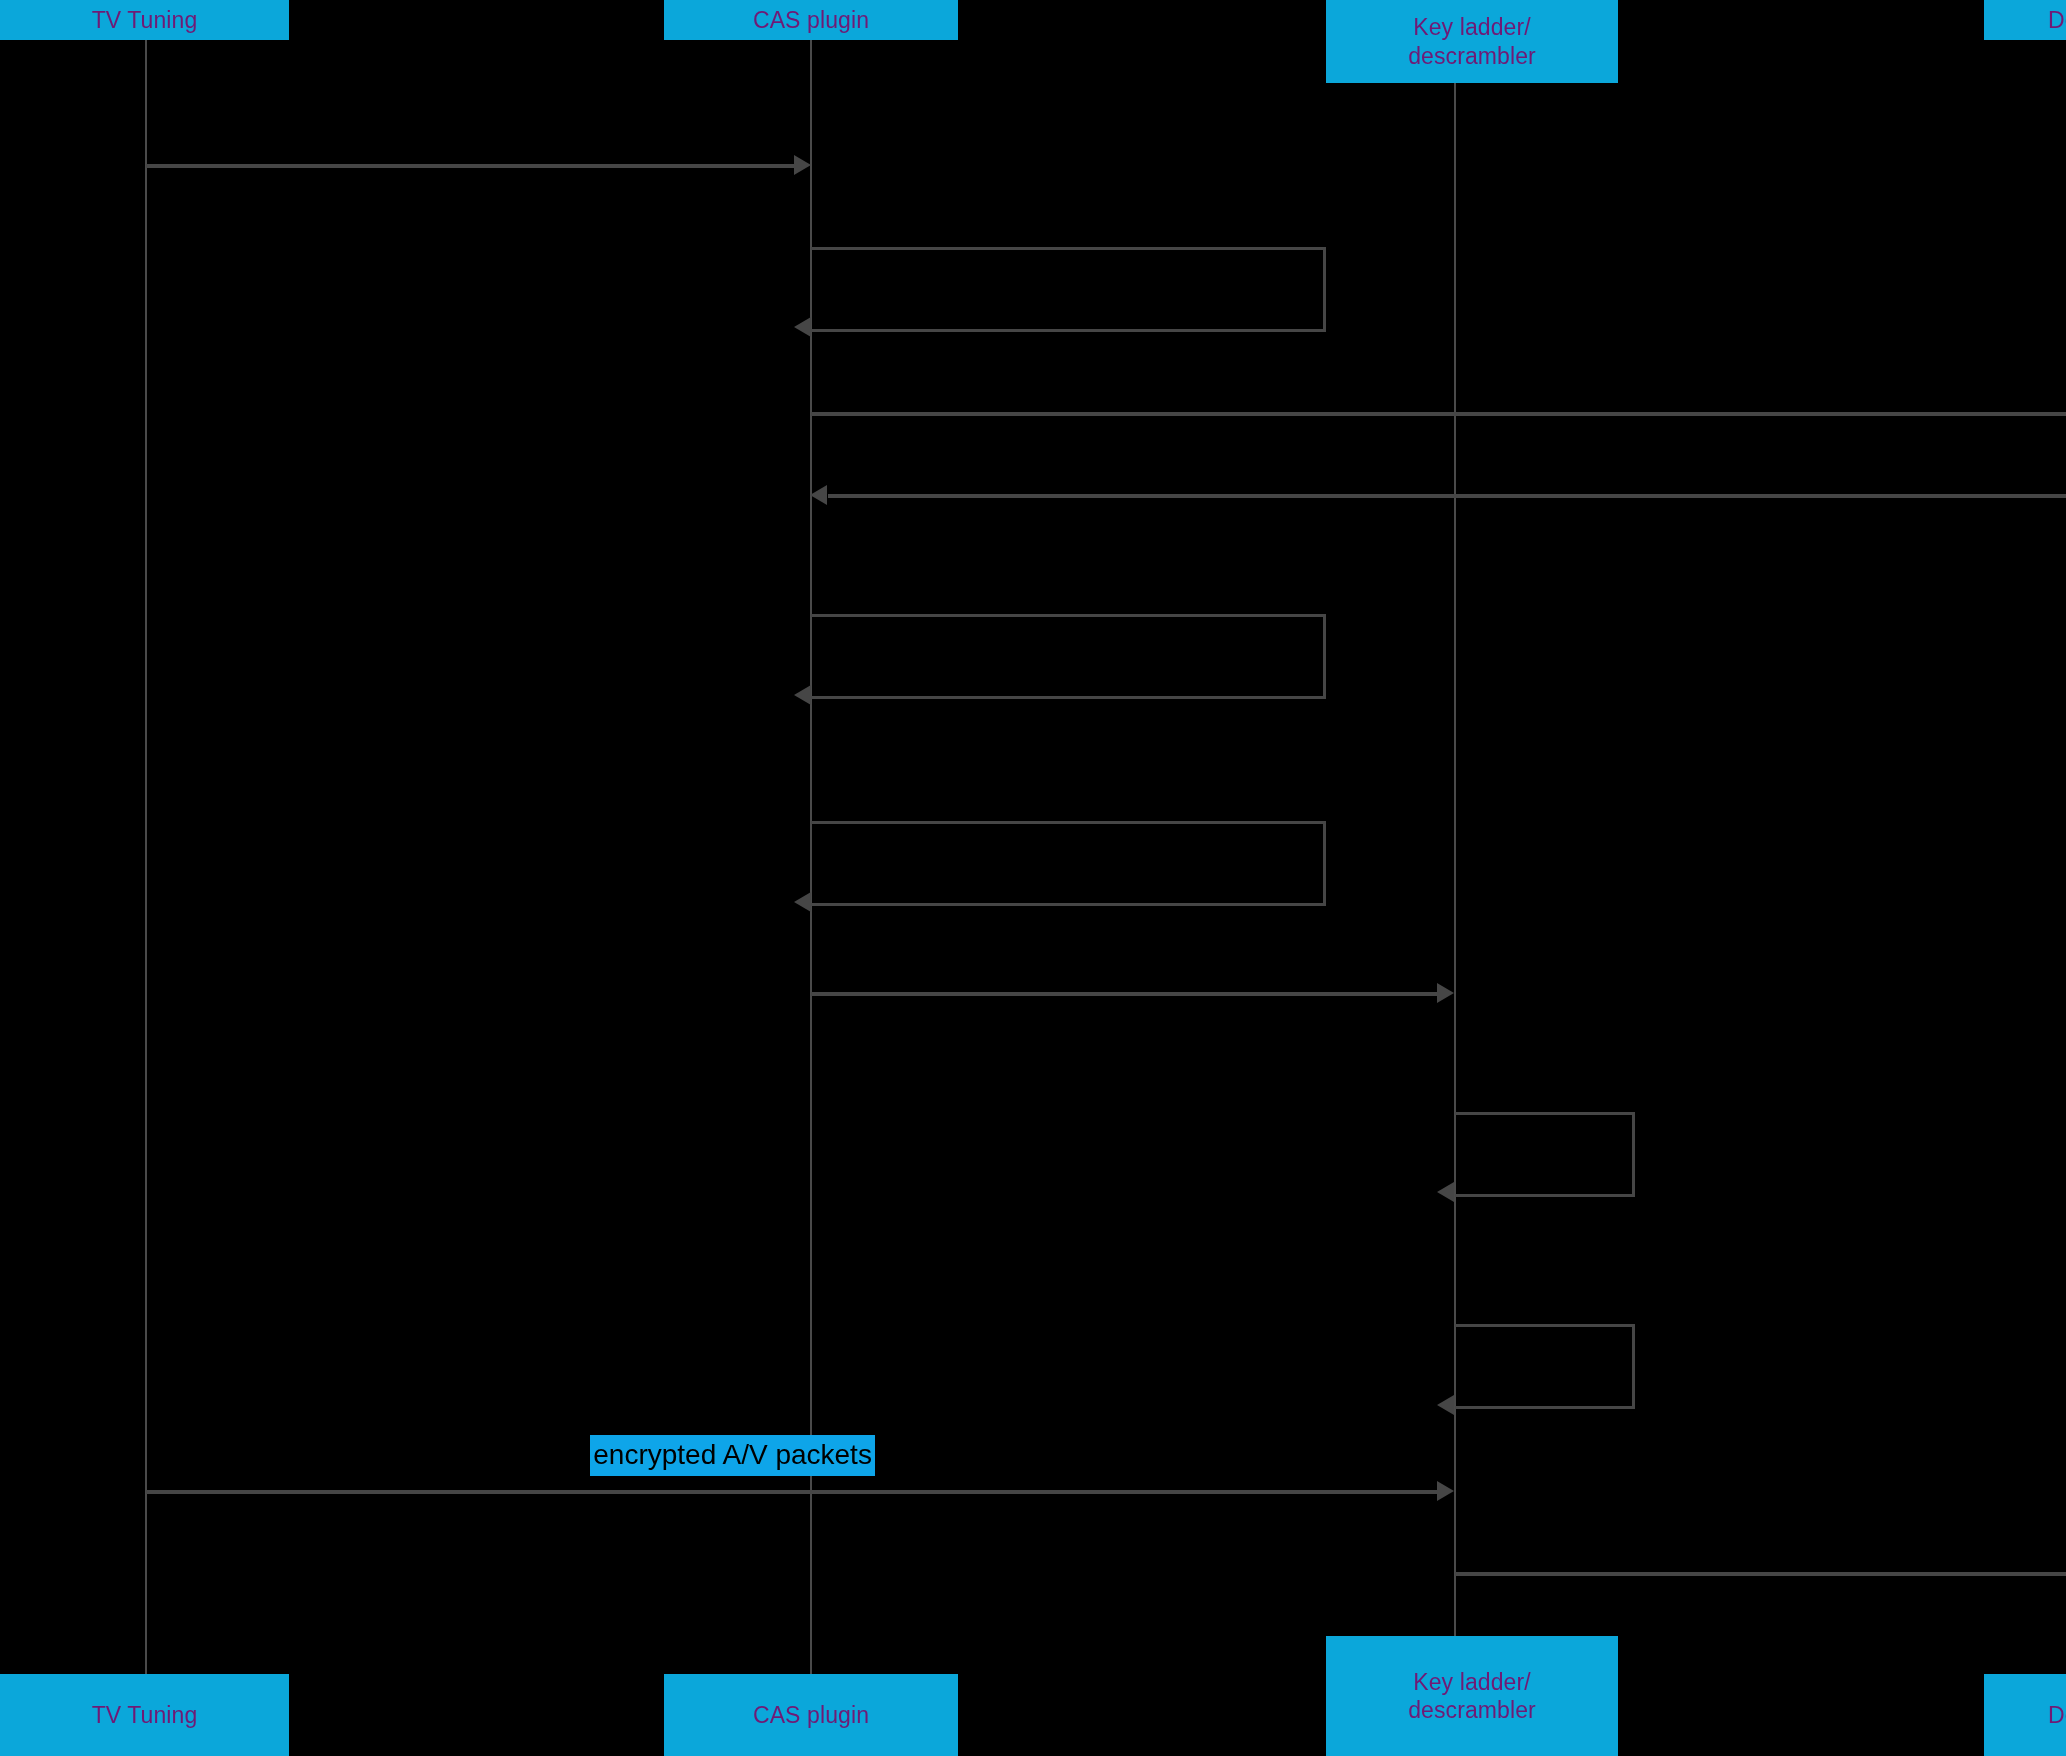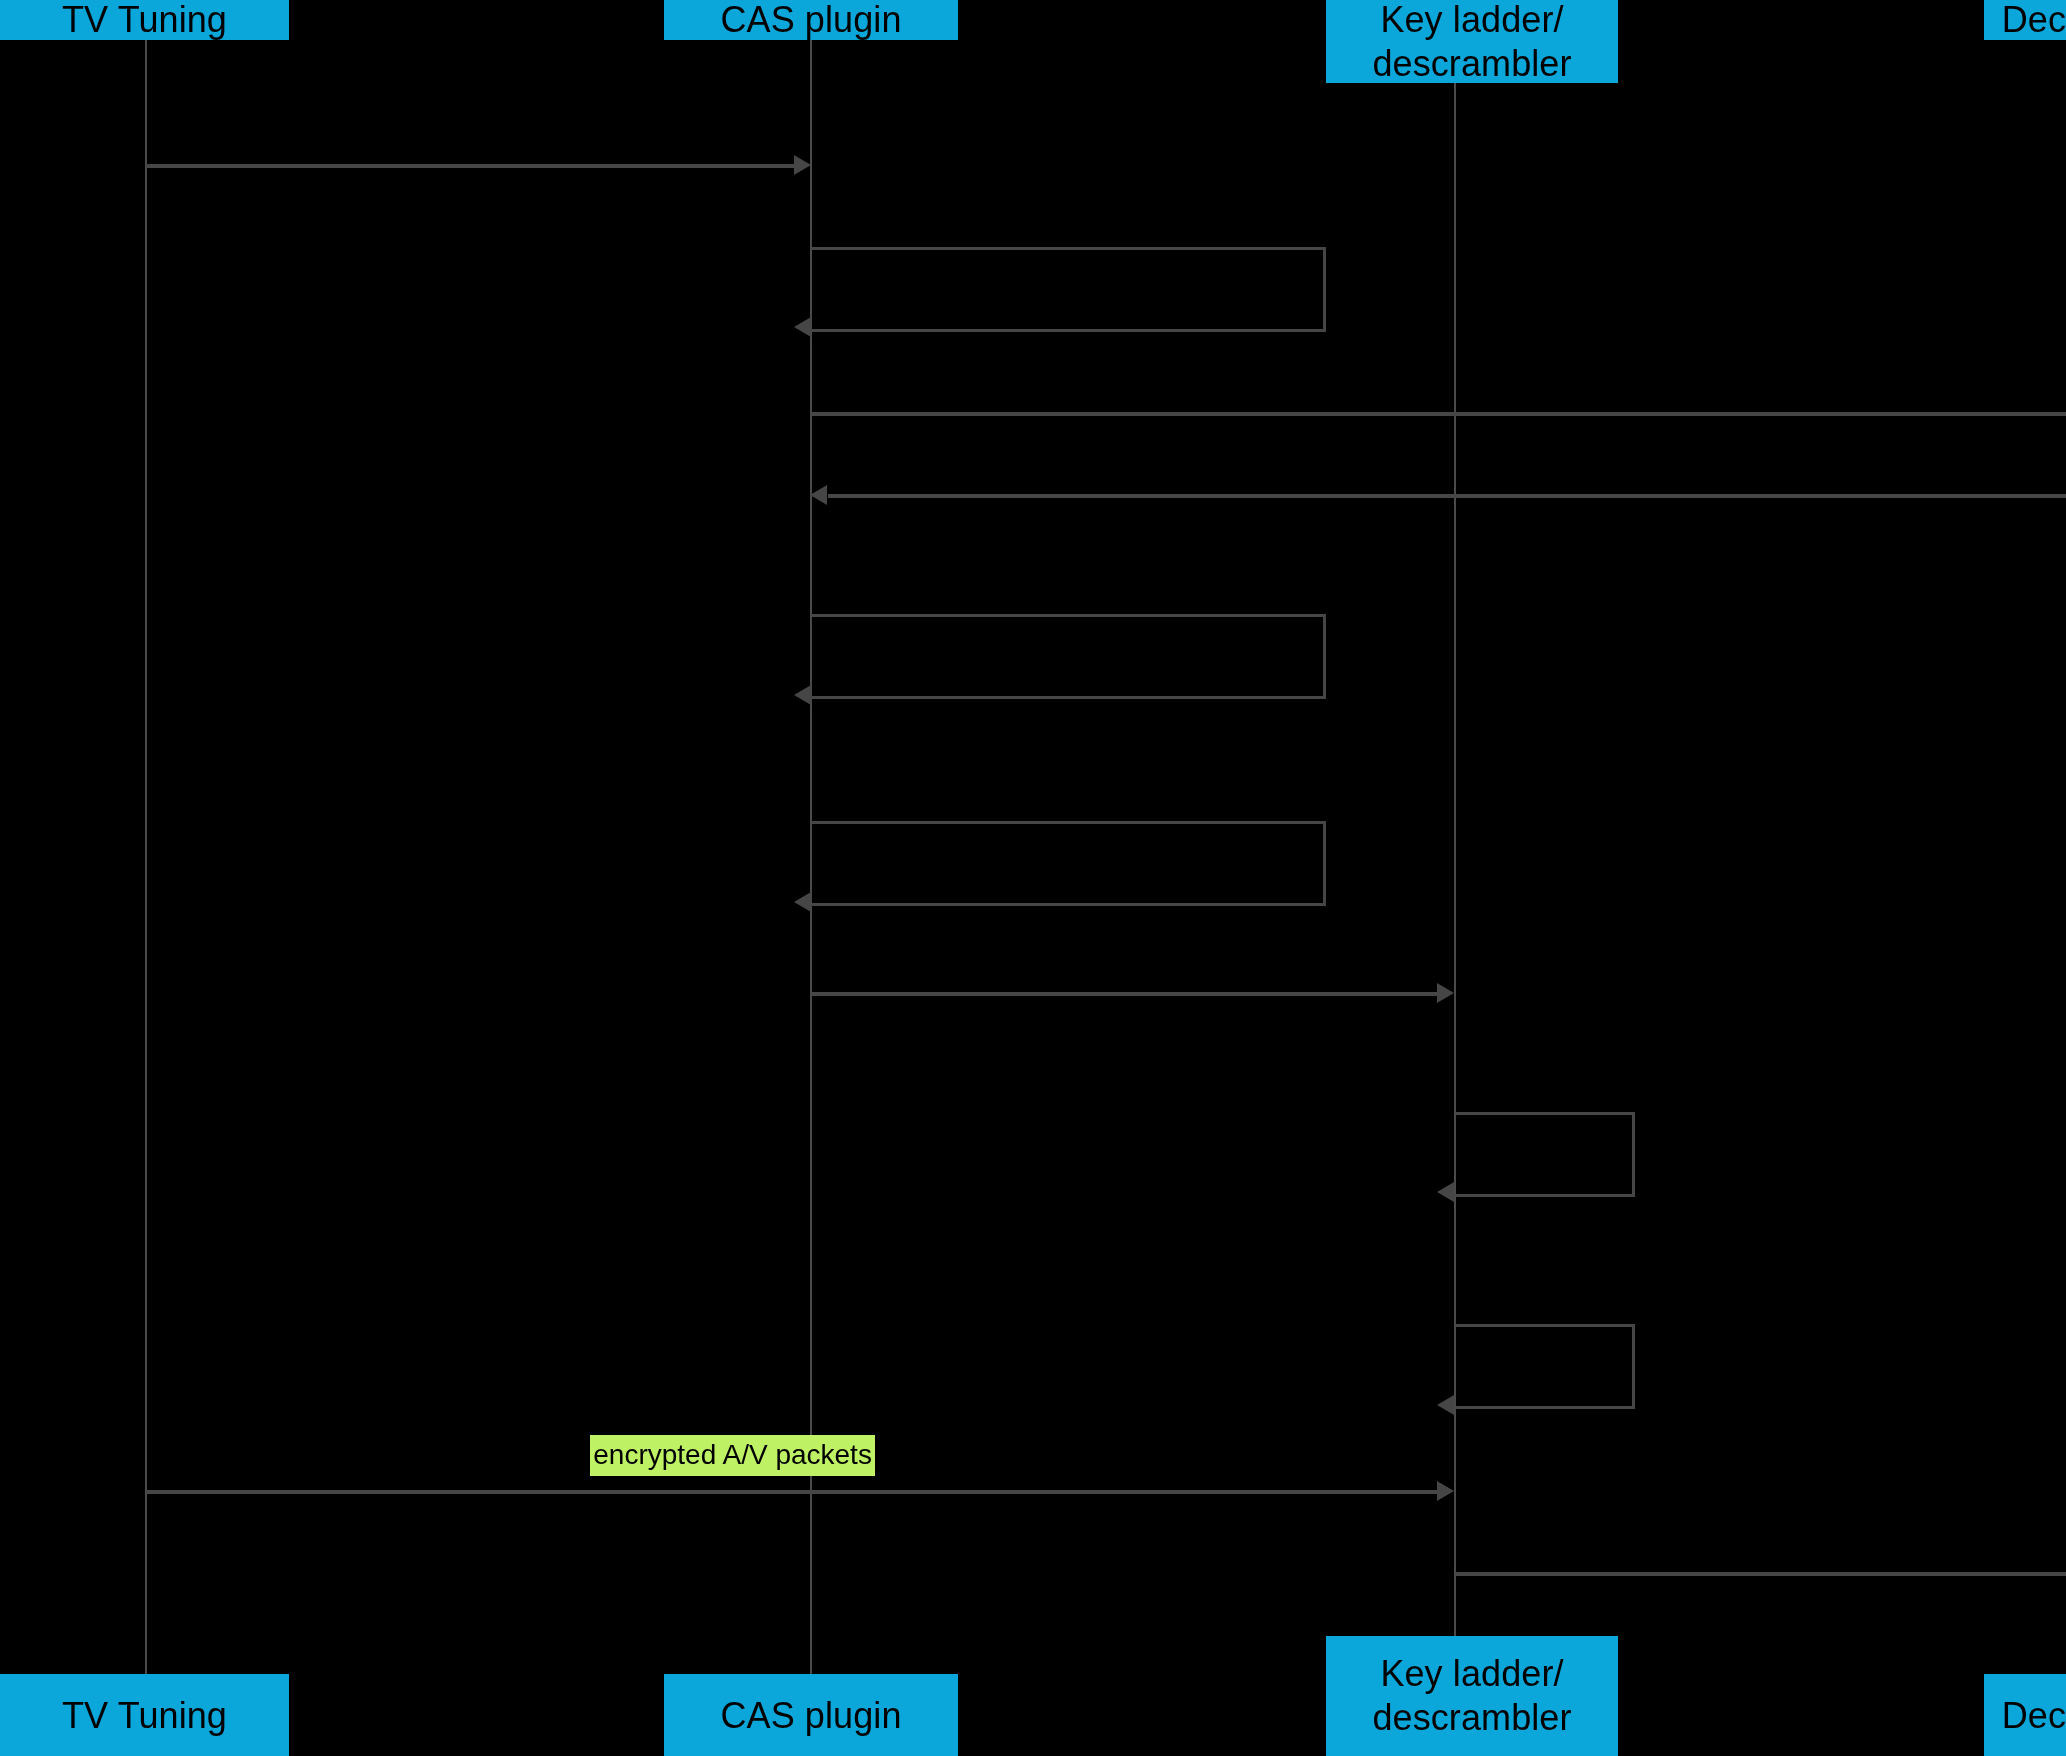--- a/index.html
+++ b/index.html
@@ -13,26 +13,26 @@
     width: 2662px;
     height: 1756px;
     background: #000000;
     overflow: hidden;
     font-family: "Liberation Sans", sans-serif;
   }
   
   .participant-box {
     position: absolute;
     background: #0ba7da;
-    color: #000000;
+    color: #701a75;
     display: flex;
     align-items: center;
     justify-content: center;
     text-align: center;
-    font-size: 36px;
+    font-size: 23px;
     line-height: 1.22;
     font-weight: 400;
     letter-spacing: 0.1px;
     box-sizing: border-box;
     white-space: pre-line;
     user-select: none;
   }
   
   .lifeline {
     position: absolute;
@@ -64,21 +64,21 @@
     border-top: 3.7px solid #464646;
     border-right: 3.7px solid #464646;
     border-bottom: 3.7px solid #464646;
     border-left: 0;
     box-sizing: border-box;
     background: transparent;
   }
   
   .msg-label {
     position: absolute;
-    background: #bef264;
+    background: #0ea5e9;
     color: #000000;
     font-size: 28px;
     line-height: 1.0;
     padding: 5.8px 3.3px 7.4px 3.3px;
     white-space: nowrap;
     box-sizing: border-box;
     user-select: none;
   }
 </style>
 </head>

